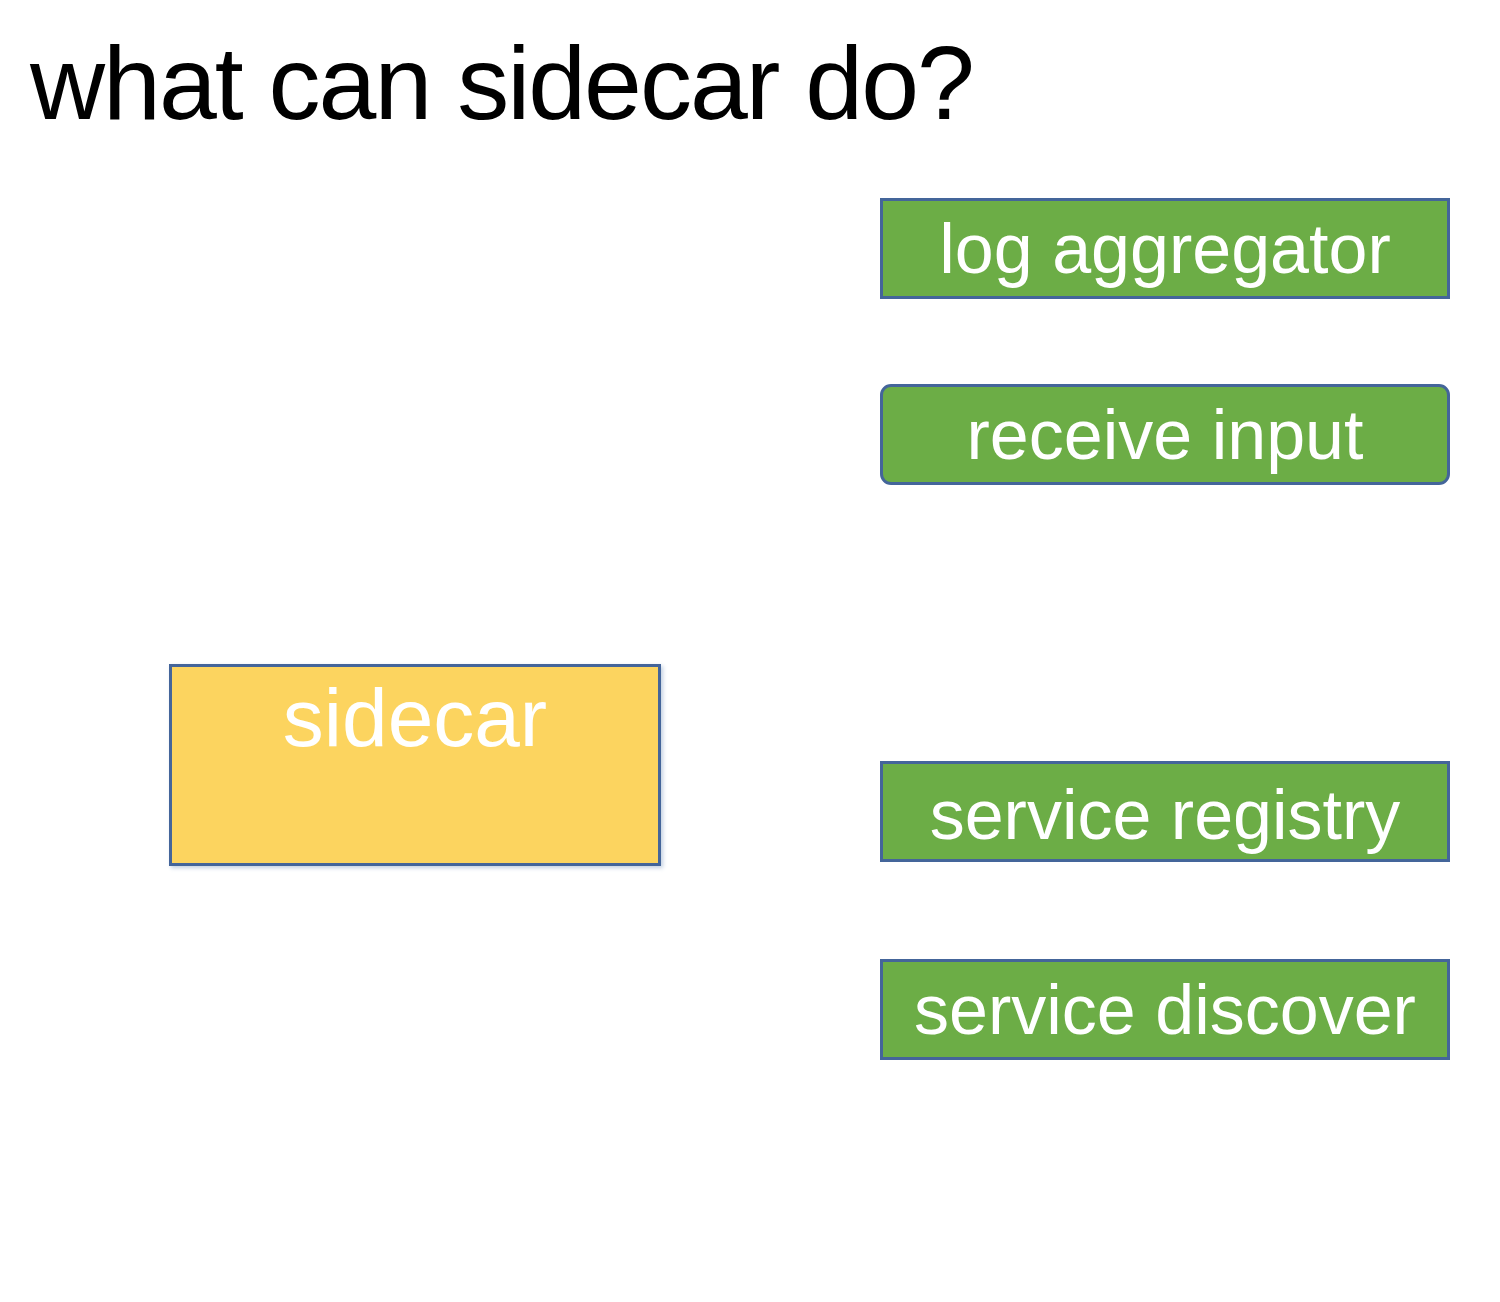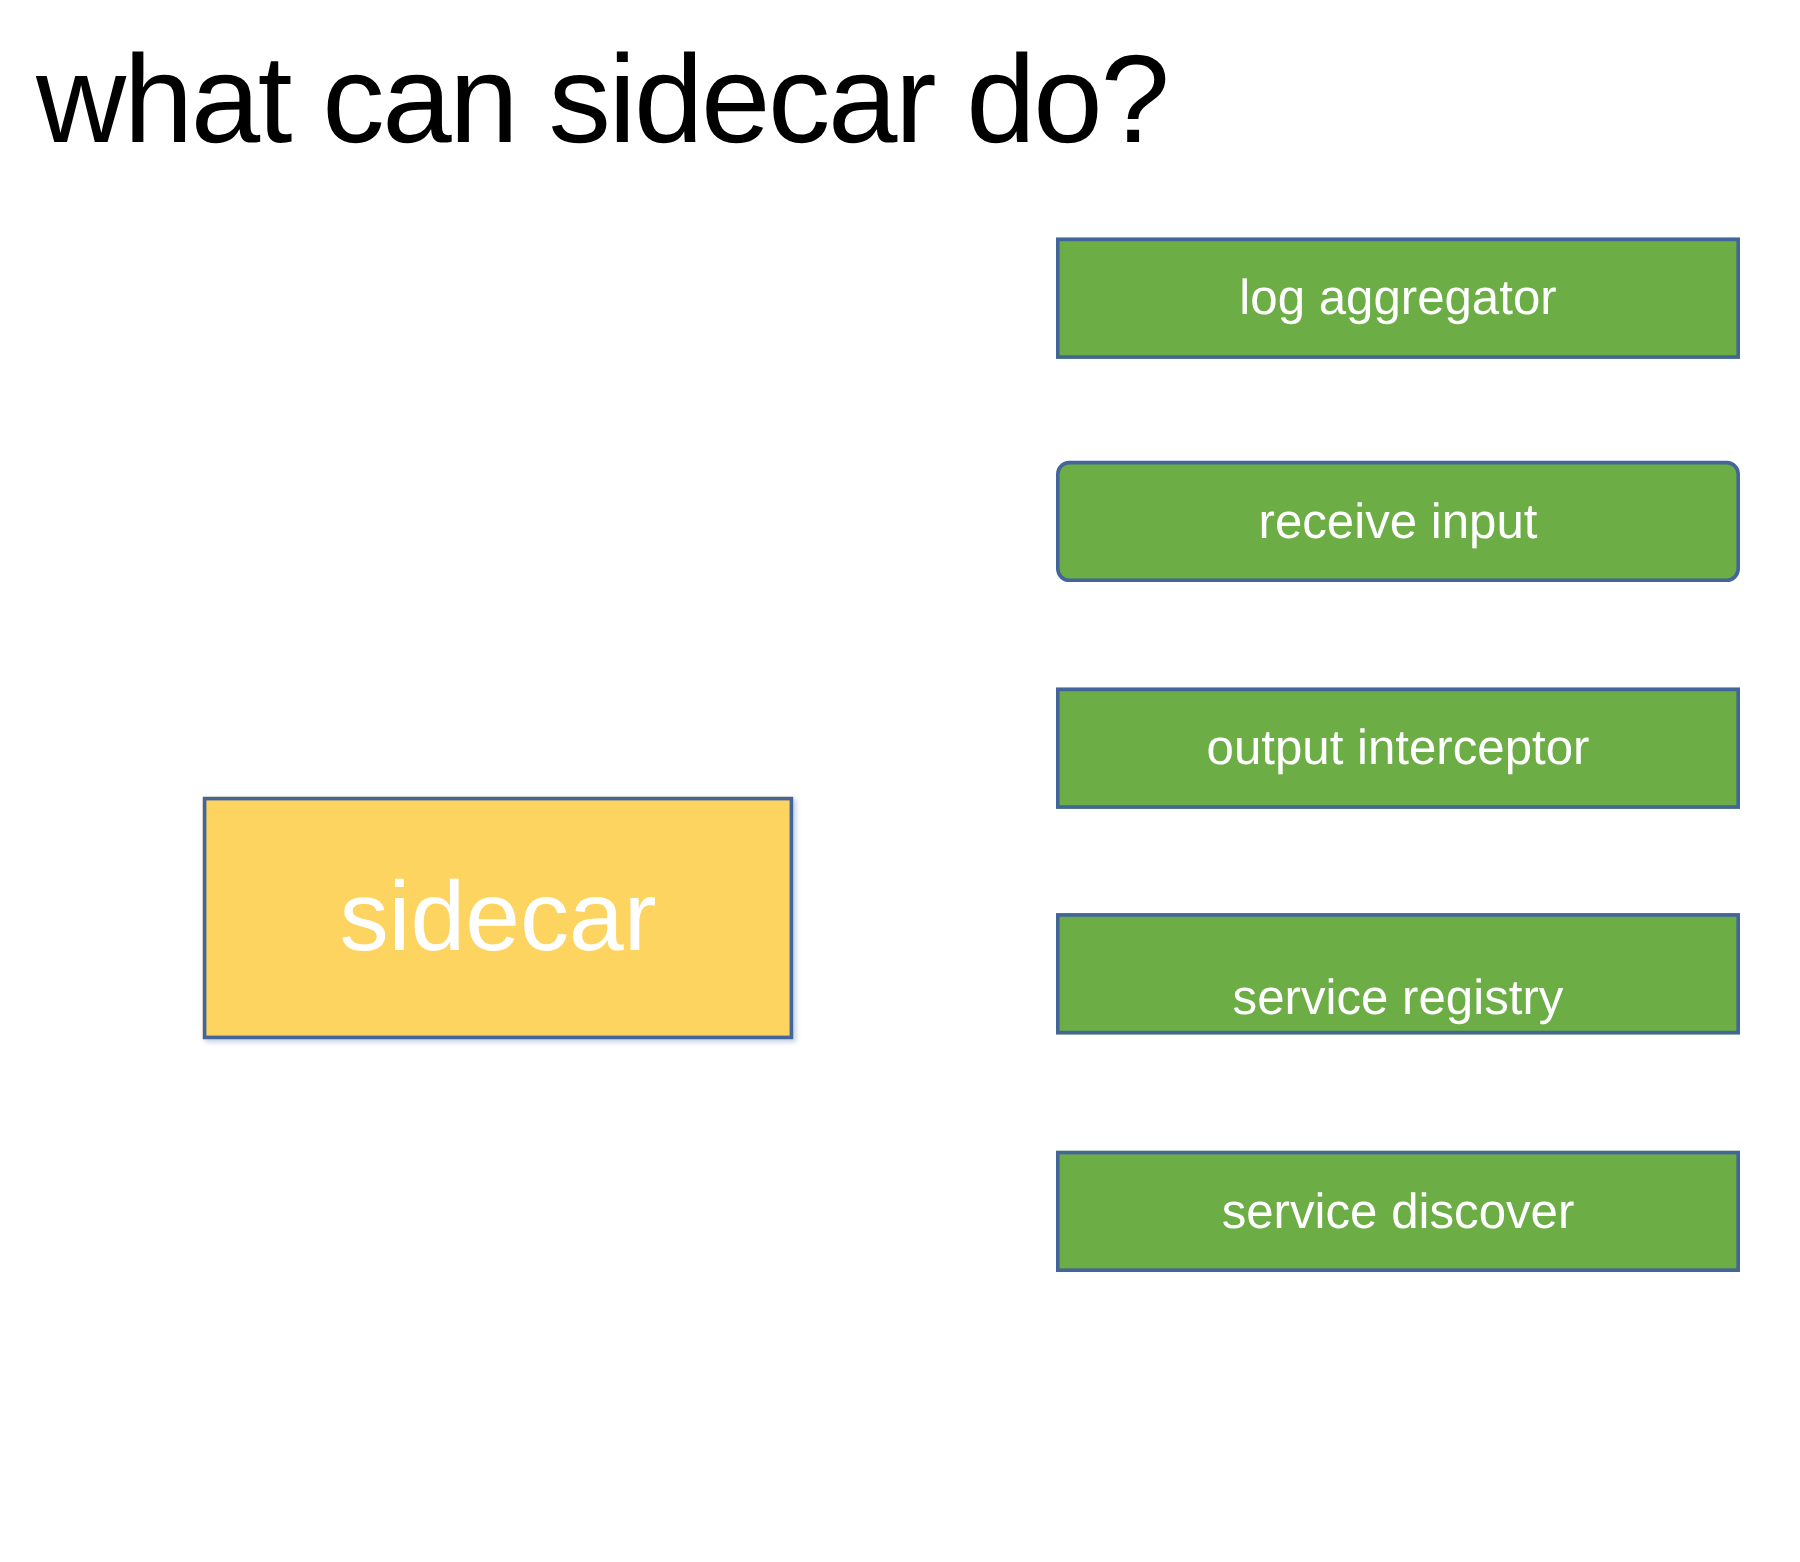--- a/index.html
+++ b/index.html
@@ -28,21 +28,21 @@
   .sidecar-box {
     position: absolute;
     left: 153px;
     top: 648px;
     width: 492px;
     height: 202px;
     background: var(--yellow, #FCD45F);
     border: 3px solid var(--border_blue, #44659A);
     box-shadow: 2px 2px 4px rgba(120, 150, 190, 0.45);
     display: flex;
-    align-items: center;
+    align-items: flex-start;
     justify-content: center;
   }
   .sidecar-box .label {
     color: var(--text_white, #FFFFFF);
     font-size: 82px;
     font-weight: 400;
   }
 
   .capability-box {
     position: absolute;
@@ -50,21 +50,21 @@
     width: 570px;
     height: 101px;
     background: var(--green, #6CAD46);
     border: 3px solid var(--border_blue, #44659A);
     display: flex;
     align-items: center;
     justify-content: center;
   }
   .capability-box .label {
     color: var(--text_white, #FFFFFF);
-    font-size: 41px;
+    font-size: 70px;
     font-weight: 400;
     white-space: nowrap;
   }
 
   .cap-0 { top: 182px; }
   .cap-1 { top: 368px; border-radius: 11px; }
   .cap-2 { top: 557px; }
   .cap-3 { top: 745px; align-items: flex-end; }
   .cap-4 { top: 943px; }
   .cap-5 { top: 1164px; }
@@ -81,23 +81,20 @@
   </div>
 
   <div class="capability-box cap-0">
     <span class="label">log aggregator</span>
   </div>
 
   <div class="capability-box cap-1">
     <span class="label">receive input</span>
   </div>
 
-  <div class="capability-box cap-2">
-    <span class="label">output interceptor</span>
-  </div>
 
   <div class="capability-box cap-3">
     <span class="label">service registry</span>
   </div>
 
   <div class="capability-box cap-4">
     <span class="label">service discover</span>
   </div>
 
 

